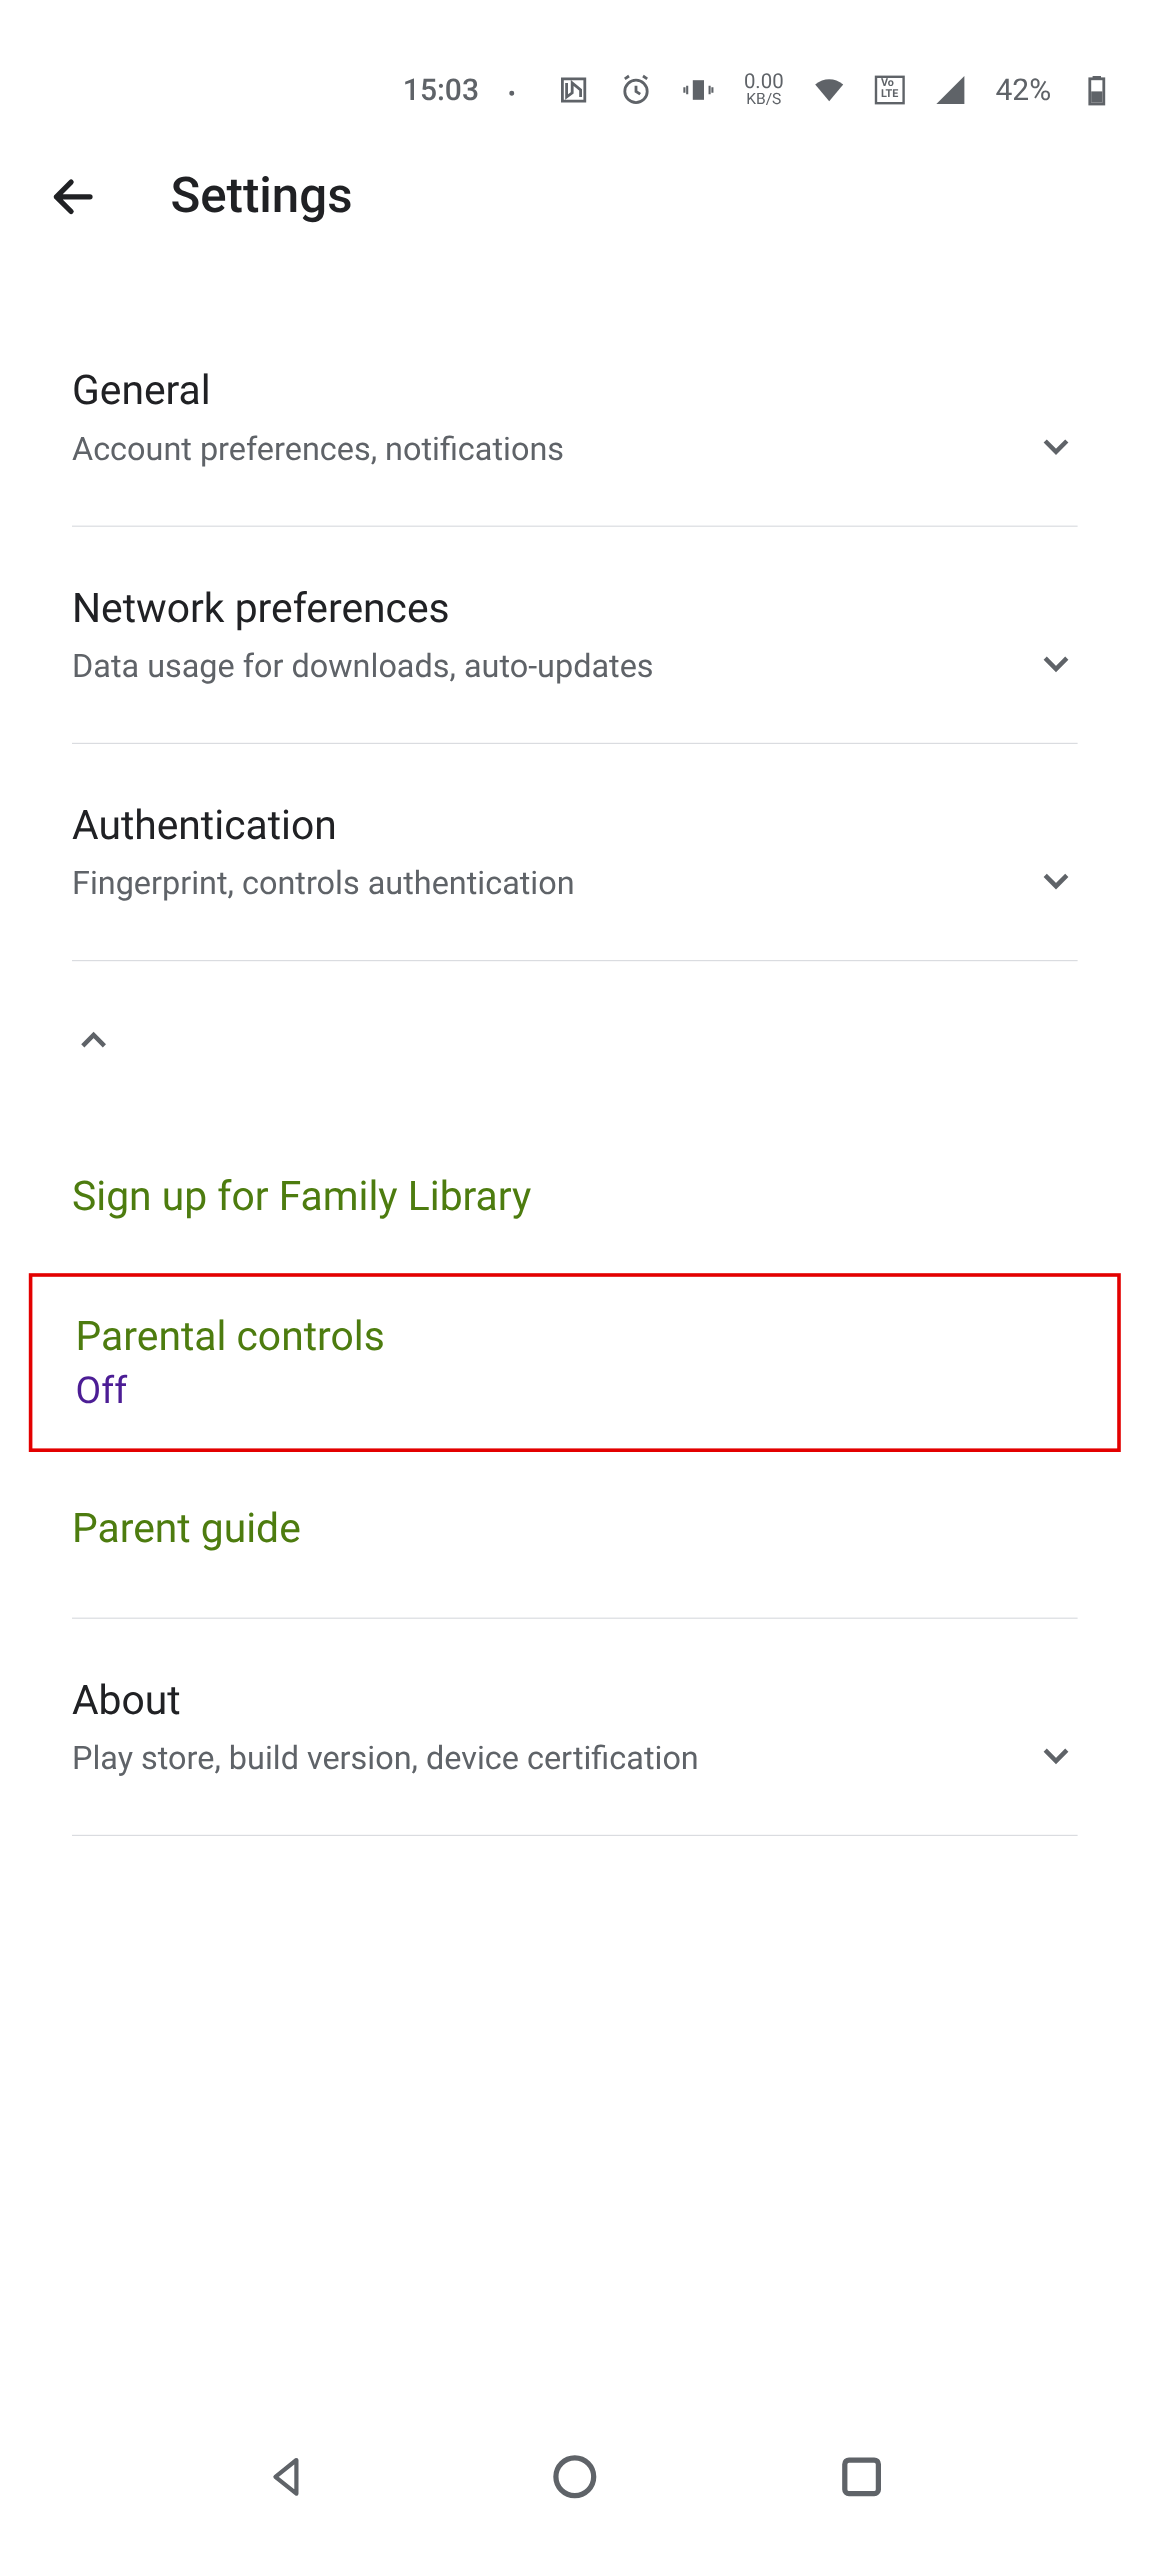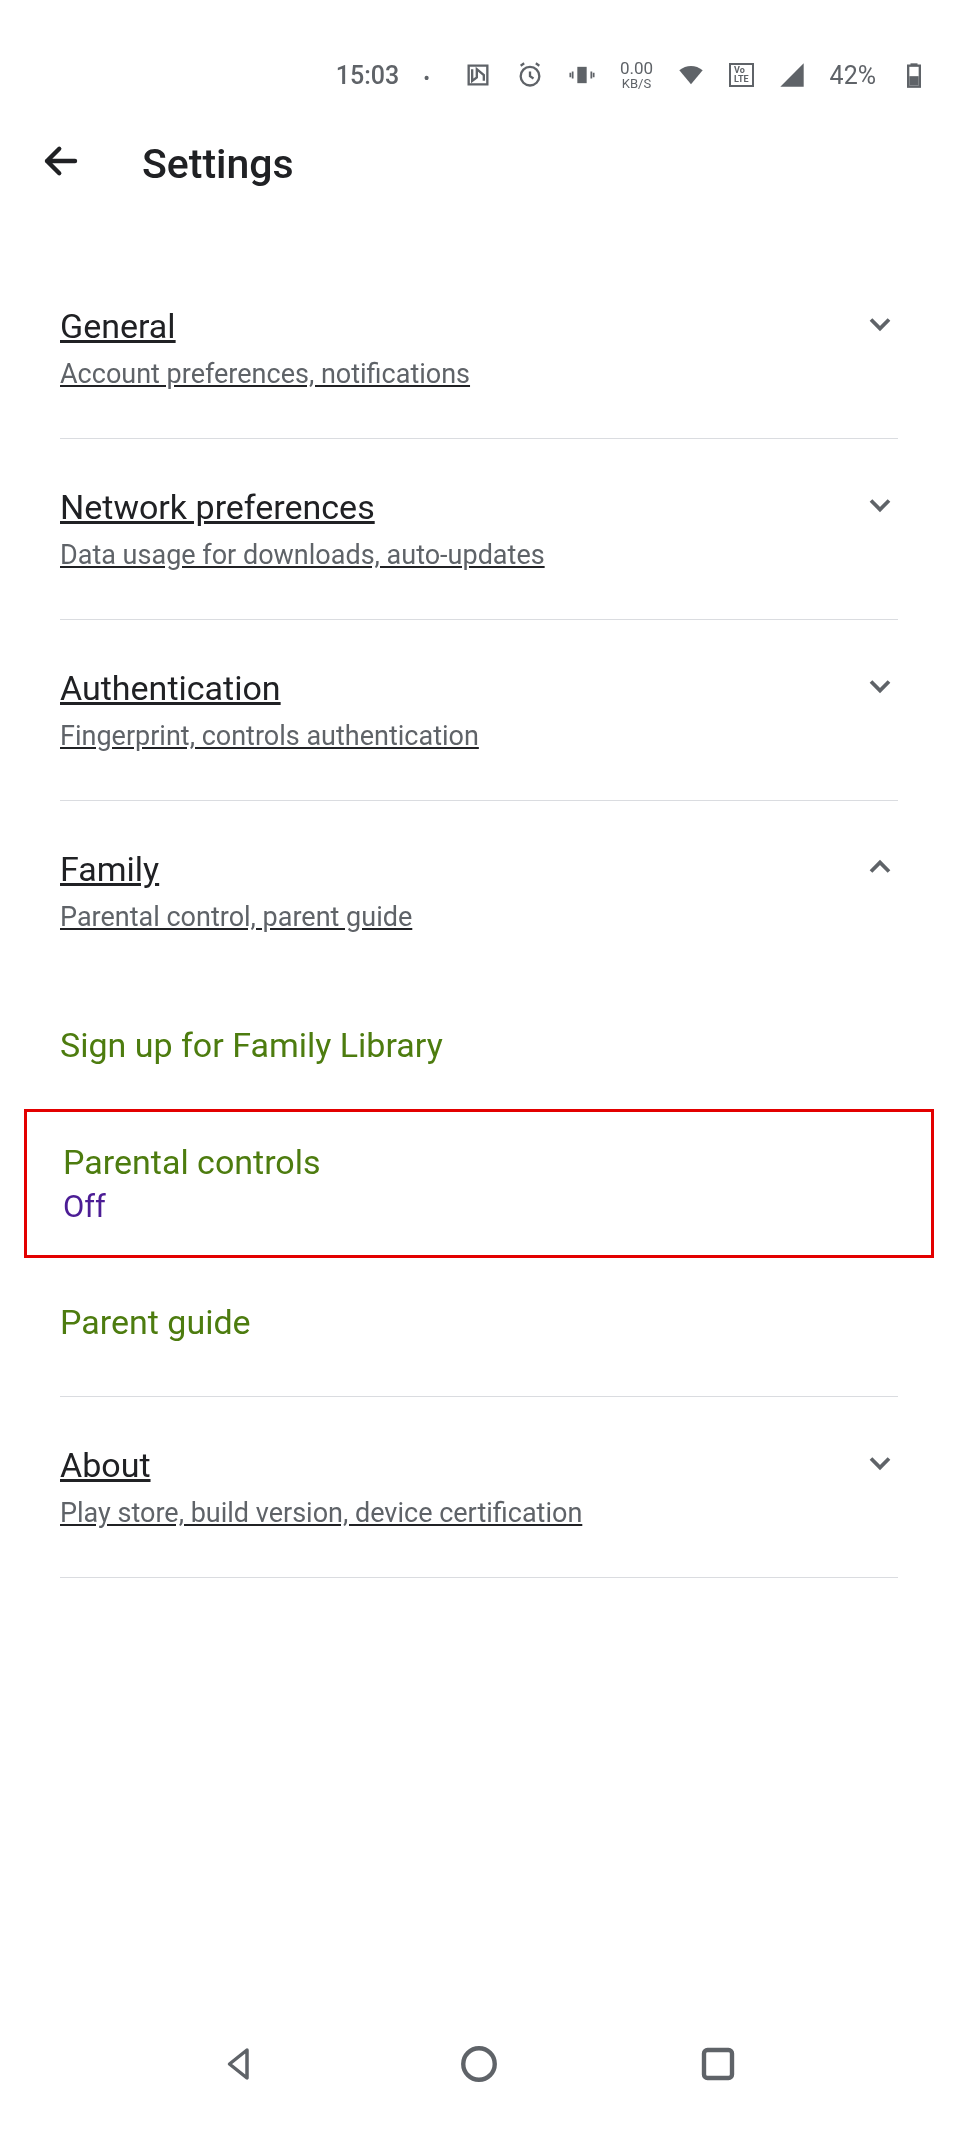--- a/index.html
+++ b/index.html
@@ -77,21 +77,21 @@
       font-weight: bold;
     }
     
     .battery-pct {
       font-size: 25px;
     }
     
     
     .header {
       display: flex;
-      align-items: flex-start;
+      align-items: center;
       padding: 50px 40px 30px 40px;
       gap: 60px;
     }
     
     .back-arrow {
       width: 42px;
       height: 42px;
     }
     
     .header-title {
@@ -100,25 +100,24 @@
       color: #202124;
     }
     
     
     .settings-list {
       padding: 40px 0 0 0;
     }
     
     .settings-item {
       display: flex;
-      align-items: flex-start;
+      align-items: flex-end;
       justify-content: space-between;
       padding: 48px 60px;
       cursor: pointer;
-      text-decoration: underline;
     }
     
     .settings-item-text {
       flex: 1;
     }
     
     .settings-item-title {
       font-size: 34px;
       color: #202124;
       margin-bottom: 12px;
@@ -264,24 +263,20 @@
       <div class="settings-item-title">Authentication</div>
       <div class="settings-item-subtitle">Fingerprint, controls authentication</div>
     </div>
     <svg class="chevron" viewBox="0 0 24 24">
       <path d="M6 9l6 6 6-6"></path>
     </svg>
   </div>
   <div class="divider"></div>
 
   <div class="settings-item">
-    <div class="settings-item-text">
-      <div class="settings-item-title">Family</div>
-      <div class="settings-item-subtitle">Parental control, parent guide</div>
-    </div>
     <svg class="chevron" viewBox="0 0 24 24">
       <path d="M6 15l6-6 6 6"></path>
     </svg>
   </div>
 
   <div class="sub-item">
     <div class="sub-item-title">Sign up for Family Library</div>
   </div>
 
   <div class="sub-item highlighted">

